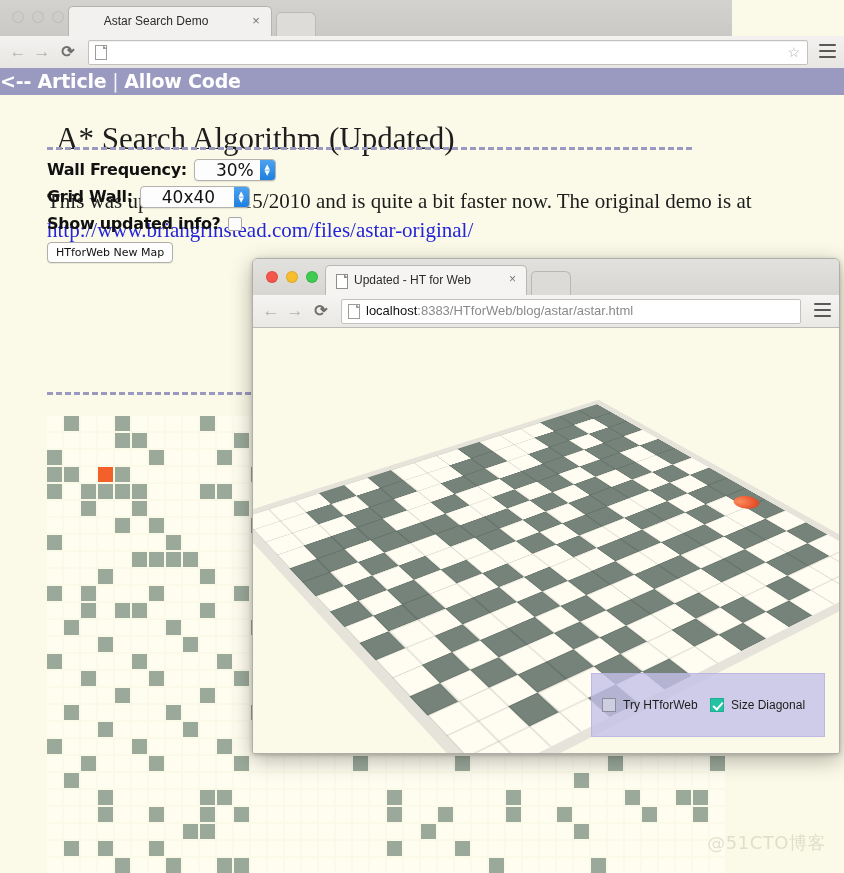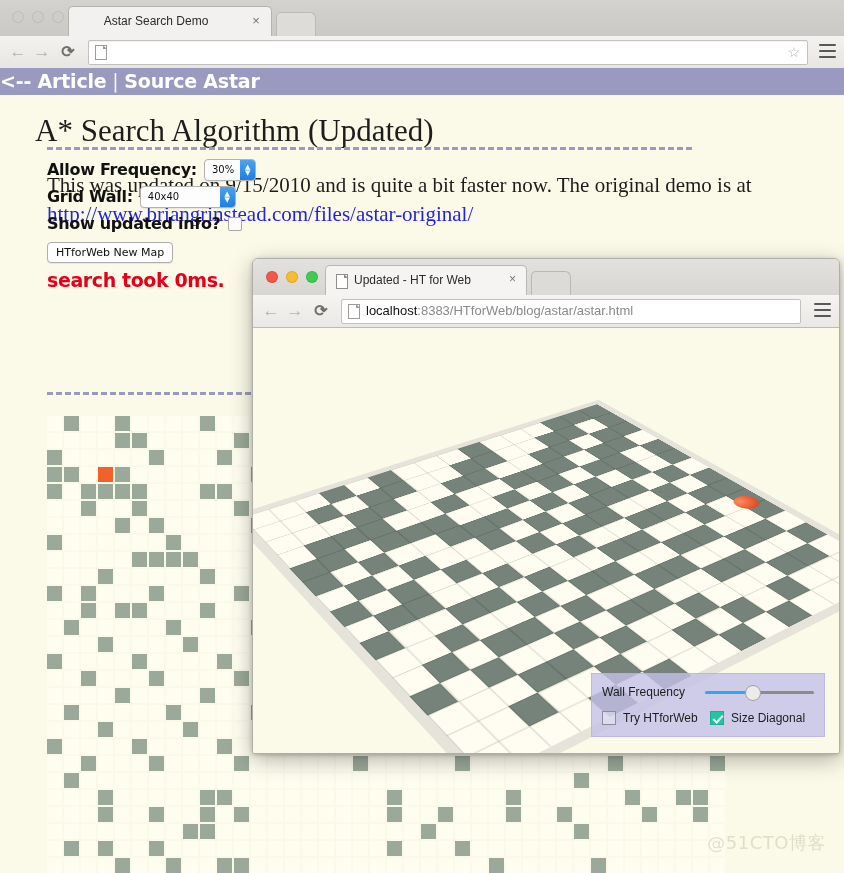--- a/index.html
+++ b/index.html
@@ -7,21 +7,21 @@
     width: 844px; height: 873px;
     overflow: hidden;
     background: #fbfae8;
     font-family: "Liberation Sans", sans-serif;
   }
   #root { position: relative; width: 844px; height: 873px; background: #fbfae8; }
 
   
   .outer-chrome { position: absolute; left: 0; top: 0; width: 844px; height: 68px; }
   .outer-tabstrip {
-    position: absolute; left: 0; top: 0; width: 844px; height: 36px;
+    position: absolute; left: 0; top: 0; width: 732px; height: 36px;
     background: linear-gradient(#d4d2ce, #cbc9c5);
     border-bottom: 1px solid #b5b3ae;
   }
   .traffic-lights { position: absolute; left: 12px; top: 11px; display: flex; gap: 8px; }
   .tl { width: 12px; height: 12px; border-radius: 50%; }
   .tl.gray { background: #cfcdc9; box-shadow: inset 0 0 0 1px #bfbdb9; }
 
   .outer-tab {
     position: absolute; left: 68px; top: 6px; width: 202px; height: 30px;
     background: #f2f1ef;
@@ -95,21 +95,21 @@
     position: absolute; left: 0; top: 2px;
     font-family: "DejaVu Sans", sans-serif;
     font-size: 19px; font-weight: bold; color: #ffffff;
     white-space: nowrap; letter-spacing: -0.2px;
   }
   .article-bar .sep { font-weight: normal; opacity: .9; }
 
   
   .content { position: absolute; left: 0; top: 95px; width: 844px; }
   h1.page-title {
-    margin: 0; padding: 18px 0 0 35px;
+    margin: 8px; padding: 18px 0 0 48px;
     font-family: "Liberation Serif", serif;
     font-size: 31px; font-weight: normal; color: #1d1d1d;
   }
   p.intro {
     margin: 0; padding: 22px 60px 0 47px;
     font-family: "Liberation Serif", serif;
     font-size: 21px; line-height: 29px; color: #1d1d1d;
   }
   p.intro a { color: #2424d8; text-decoration: none; }
 
@@ -127,21 +127,21 @@
   .ctrl-row { display: flex; align-items: center; height: 25px; margin-bottom: 2px; }
   .ctrl-label { font-size: 16px; color: #111; font-weight: 600; letter-spacing: -0.3px; }
 
   .mac-select {
     position: relative; display: inline-flex; align-items: center;
     height: 20px; background: #fdfdfd;
     border: 1px solid #b4b2ae; border-radius: 4px;
     margin-left: 7px; box-shadow: 0 1px 1px rgba(0,0,0,.08);
   }
   .mac-select .val {
-    padding: 0 6px 0 7px; font-size: 10px; color: #111;
+    padding: 0 6px 0 21px; font-size: 17px; color: #111;
   }
   .mac-select .stepper {
     width: 15px; height: 100%;
     background: linear-gradient(#4ea2f0, #1d7fe0);
     border-radius: 0 3px 3px 0;
     display: flex; flex-direction: column; align-items: center; justify-content: center;
     color: #fff; font-size: 7px; line-height: 6px;
   }
   .mac-select.wide .val { min-width: 66px; }
 
@@ -371,53 +371,52 @@
       <div class="hamburger">
           <i></i>
           <i></i>
           <i></i>
         </div>
     </div>
   </div>
 
   <div class="article-bar">
     <div class="inner">
-      <span>&lt;-- Article</span><span class="sep"> | </span><span>Source Astar</span>
+      <span>&lt;-- Article</span><span class="sep"> | </span><span>Allow Code</span>
     </div>
   </div>
 
   <div class="content">
     <h1 class="page-title">A* Search Algorithm (Updated)</h1>
     <p class="intro"><span>This was updated on 9/15/2010 and is quite a bit faster now. The original demo is at </span><a href="#">http://www.briangrinstead.com/files/astar-original/</a></p>
   </div>
 
   <hr class="dashed top">
   <hr class="dashed bottom">
 
   <div class="controls">
     <div class="ctrl-row">
-      <span class="ctrl-label">Allow Frequency:</span>
+      <span class="ctrl-label">Wall Frequency:</span>
       <span class="mac-select">
         <span class="val">30%</span>
         <span class="stepper">▲<br>▼</span>
       </span>
     </div>
     <div class="ctrl-row">
       <span class="ctrl-label">Grid Wall:</span>
       <span class="mac-select wide">
         <span class="val">40x40</span>
         <span class="stepper">▲<br>▼</span>
       </span>
     </div>
     <div class="ctrl-row">
       <span class="ctrl-label">Show updated info?</span>
       <span class="checkbox"></span>
     </div>
     <button class="btn-generate">HTforWeb New Map</button>
-    <div class="search-took">search took 0ms.</div>
   </div>
 
   <div id="grid2d" style="grid-template-columns: repeat(40, 15px);">
       <div class="cell"></div>
       <div class="cell wall"></div>
       <div class="cell"></div>
       <div class="cell"></div>
       <div class="cell wall"></div>
       <div class="cell"></div>
       <div class="cell"></div>
@@ -2132,28 +2131,20 @@
                   <div class="s2" style="height:29.375px"></div>
                 </div>
               </div>
             <div class="sphere" id="sphere" style="left: 412.938px; top: 295.438px;"></div>
           </div>
         </div>
       </div>
 
       <div class="ht-panel">
         <div class="ht-row">
-          <span class="ht-label ht-col-left">Wall Frequency</span>
-          <span class="ht-slider">
-            <span class="track-fill"></span>
-            <span class="track-rest"></span>
-            <span class="thumb"></span>
-          </span>
-        </div>
-        <div class="ht-row">
           <span class="ht-col-left" style="display:flex;align-items:center;">
             <span class="ht-cb"></span>
             <span class="ht-label">Try HTforWeb</span>
           </span>
           <span class="ht-col-right" style="margin-left:12px;">
             <span class="ht-cb on"></span>
             <span class="ht-label">Size Diagonal</span>
           </span>
         </div>
       </div>

